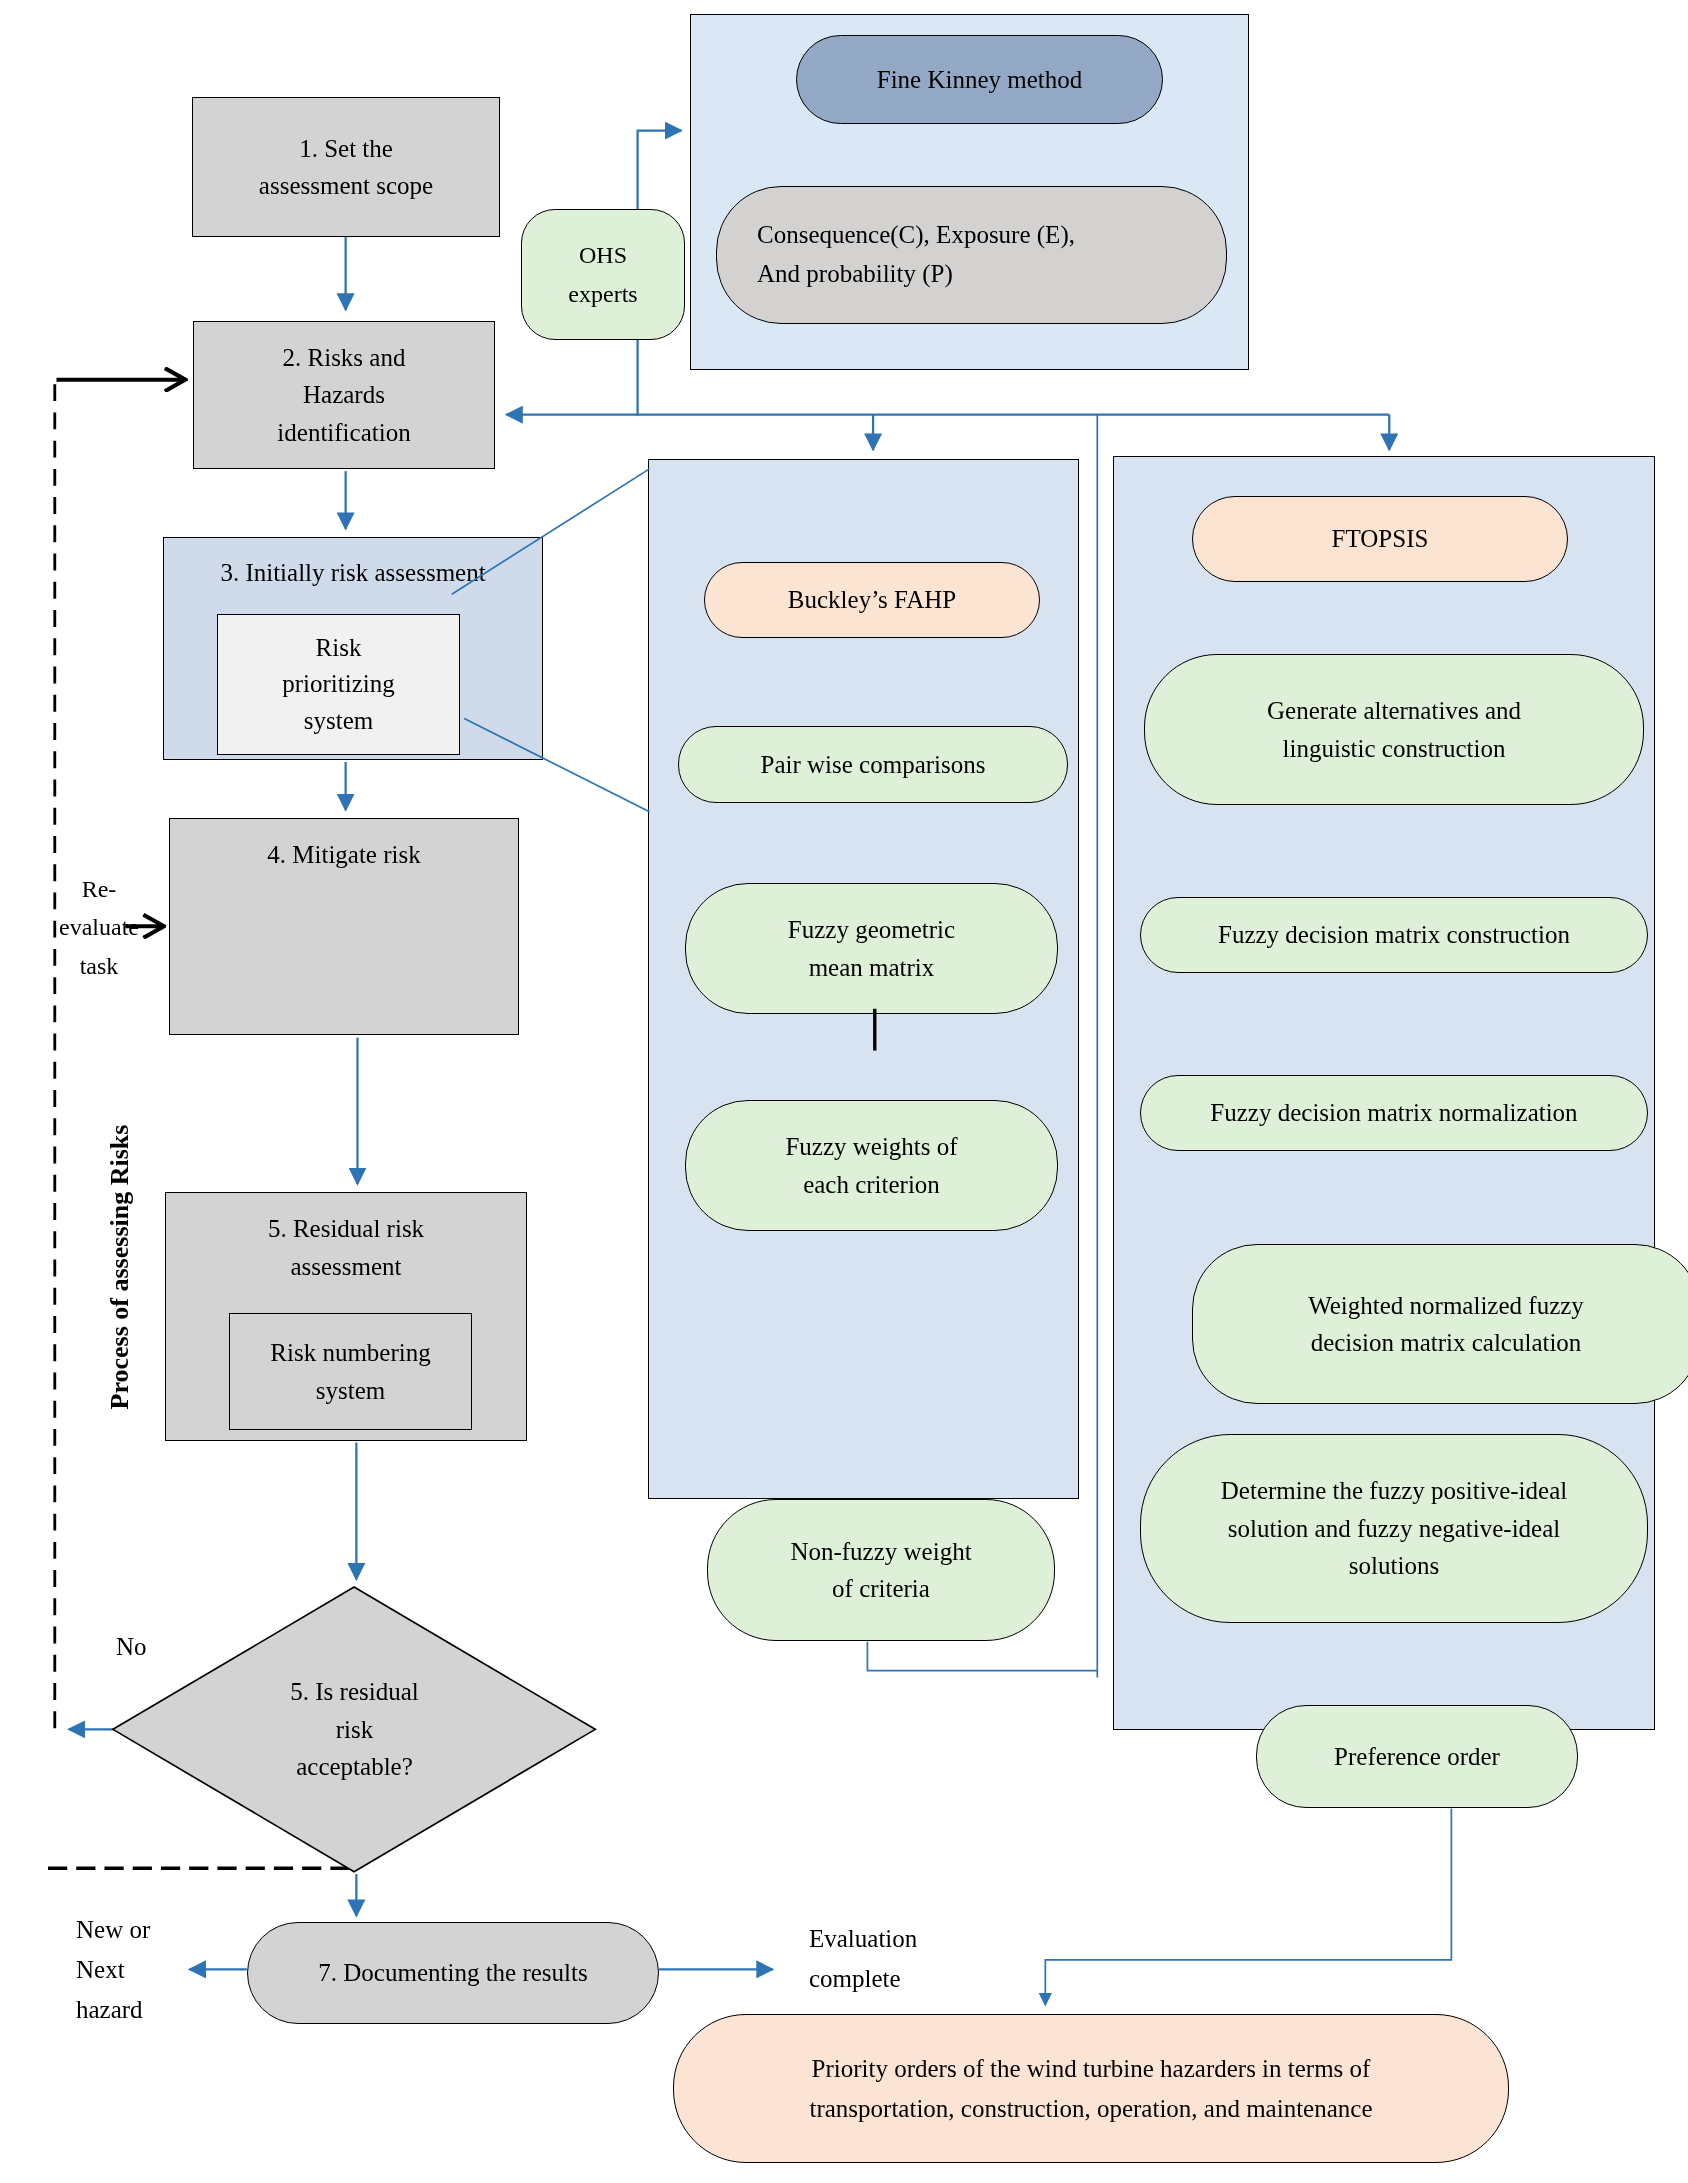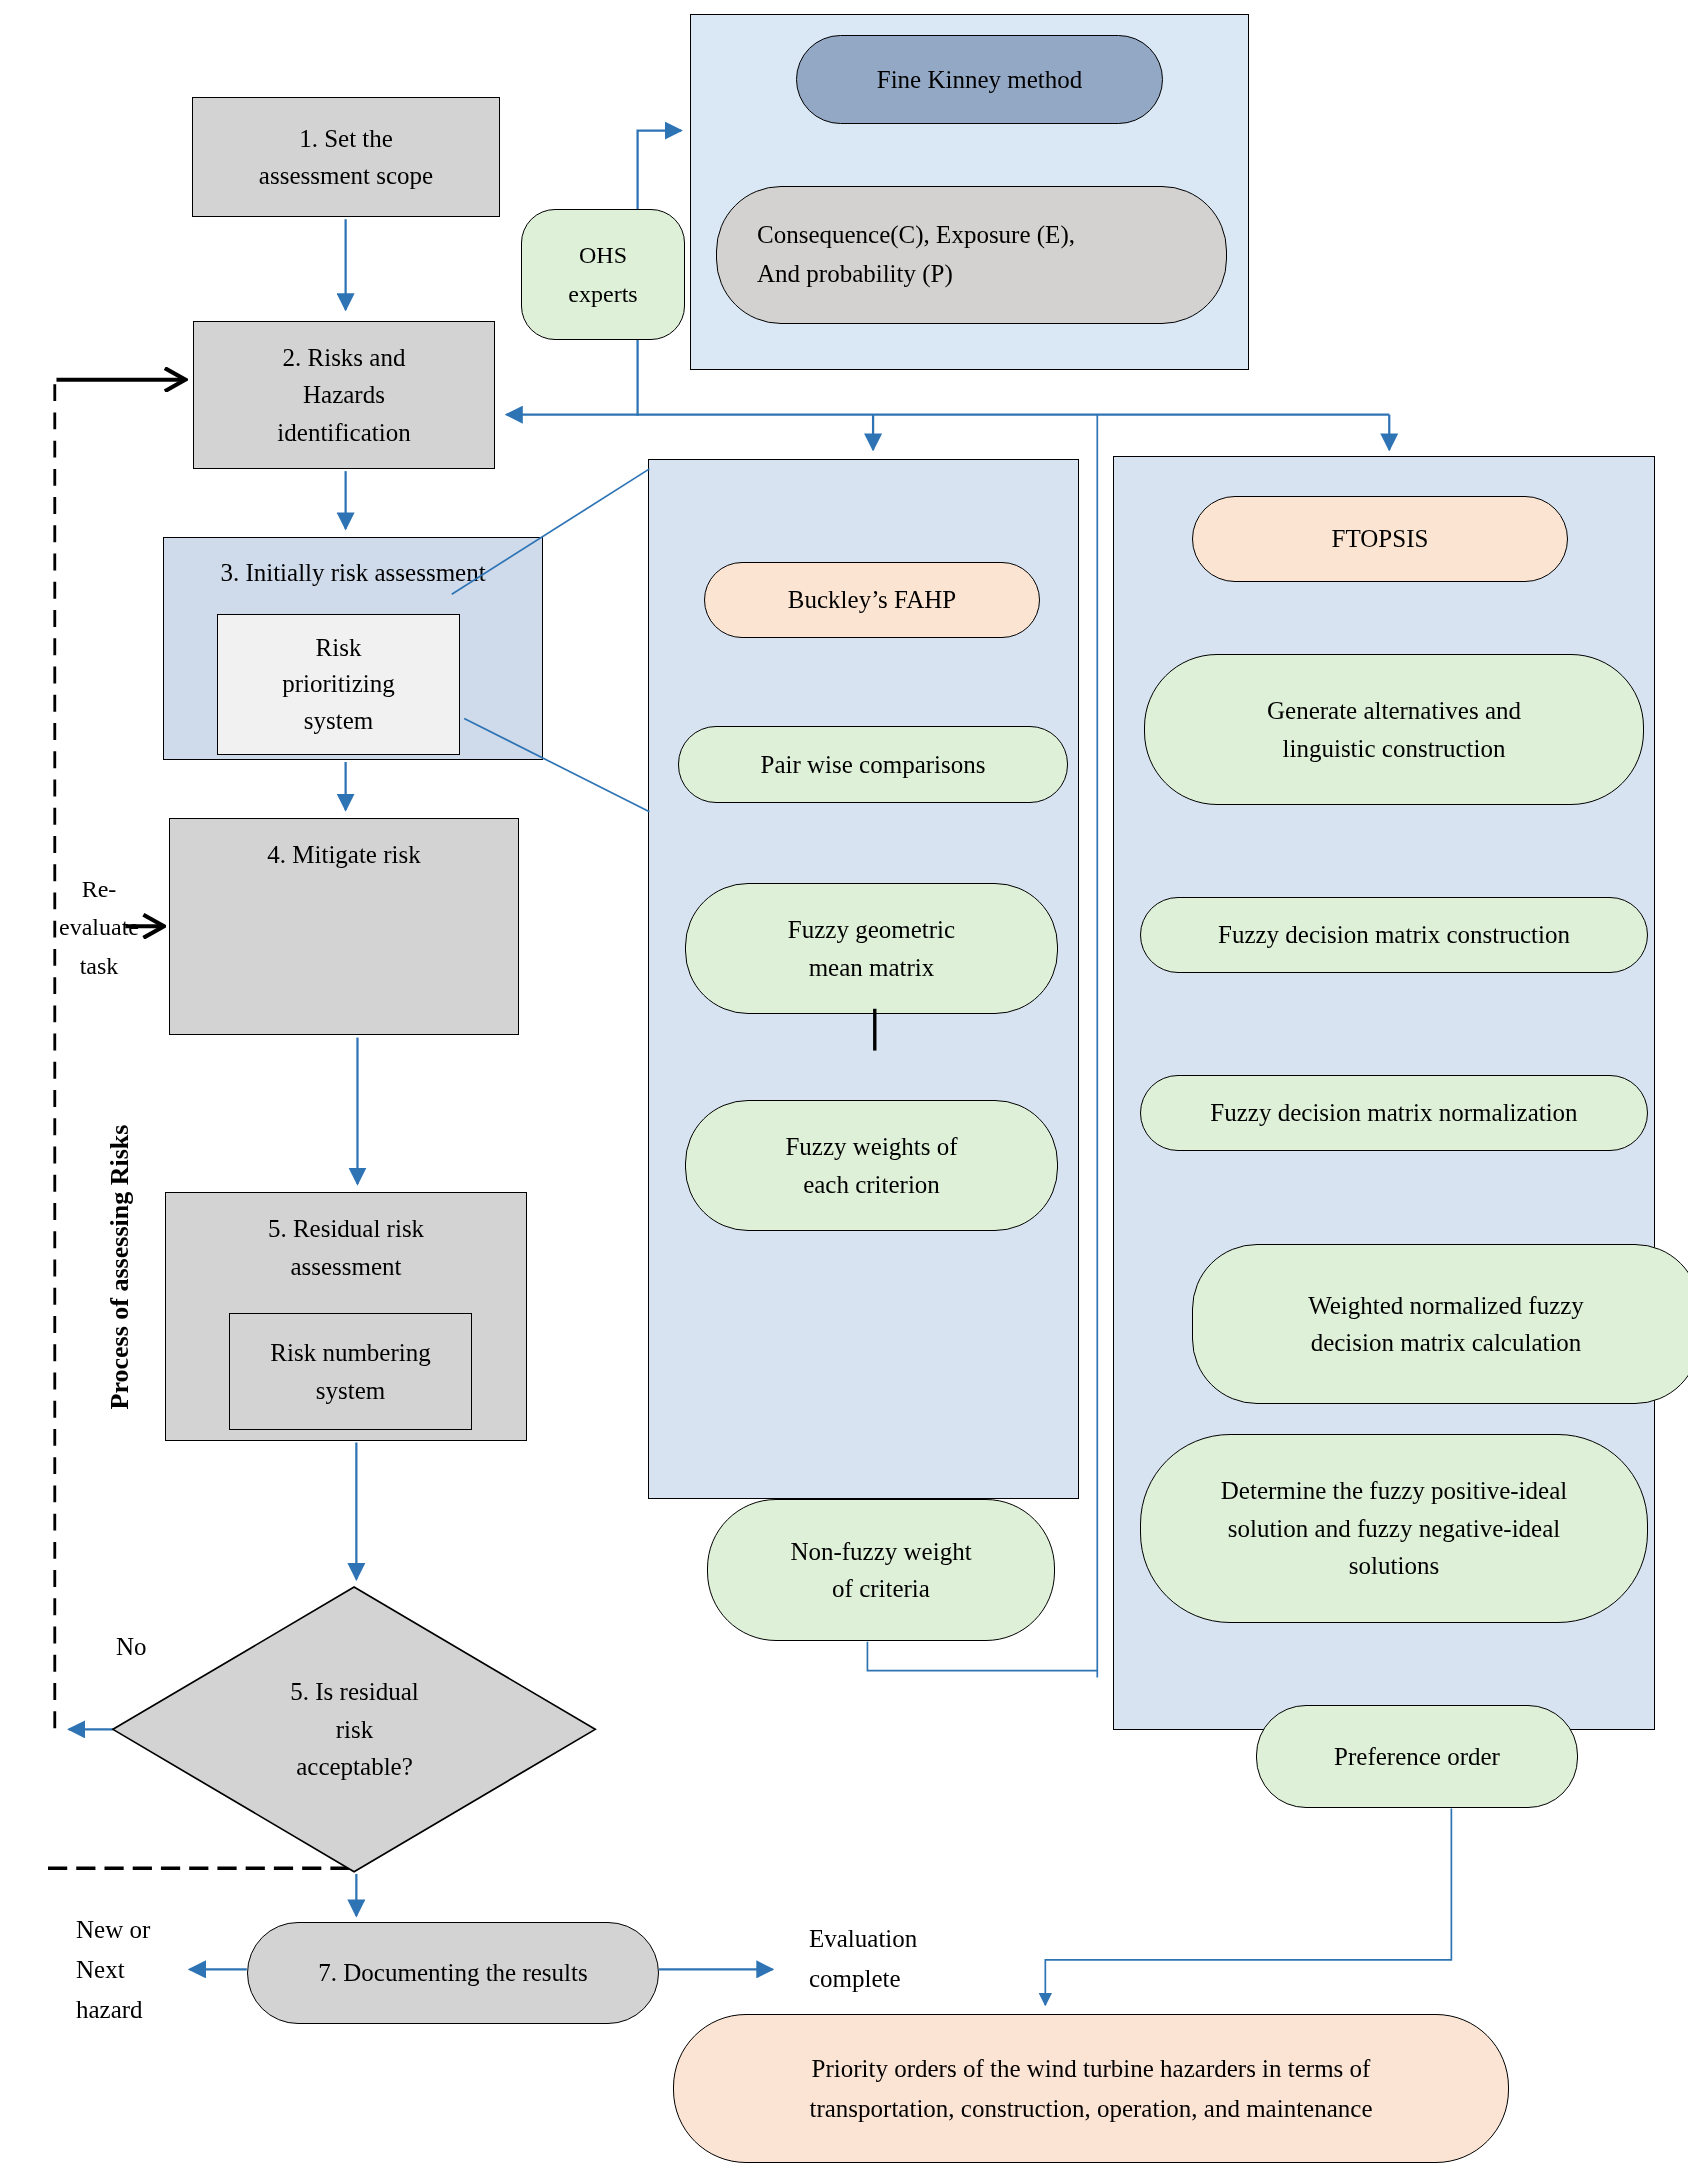--- a/index.html
+++ b/index.html
@@ -109,21 +109,21 @@
     <line class="black-solid" x1="100" y1="672" x2="326" y2="672" marker-end="url(#arrowBlackOpen)"></line>
     <line class="black-solid" x1="222" y1="1640" x2="288" y2="1640" marker-end="url(#arrowBlackOpen)"></line>
     <line class="black-dash-v" x1="97" y1="680" x2="97" y2="3062"></line>
     <line class="black-dash-h" x1="85" y1="3308" x2="630" y2="3308"></line>
 
     <polygon class="diamond-shape" points="627,2810 1054,3062 627,3314 200,3062"></polygon>
   </svg>
 
   <div class="nodes">
 
-    <div class="node gray" style="left:192px;top:97px;width:308px;height:120px;">
+    <div class="node gray" style="left:192px;top:97px;width:308px;height:140px;">
       <div class="label">1. Set the
 assessment scope</div>
     </div>
 
     <div class="node gray" style="left:193px;top:321px;width:302px;height:148px;">
       <div class="label">2. Risks and
 Hazards
 identification</div>
     </div>
 

